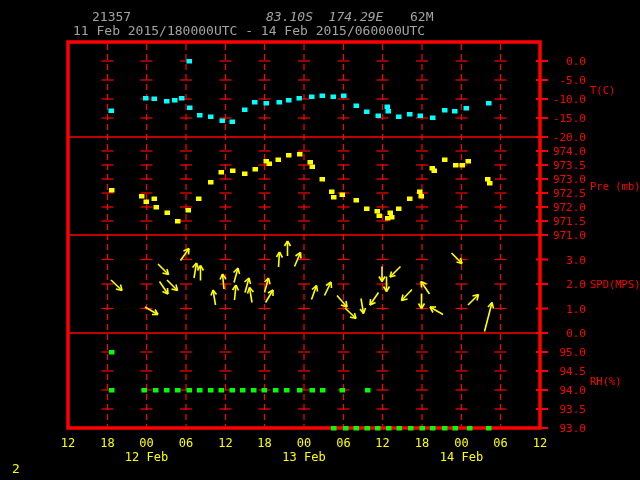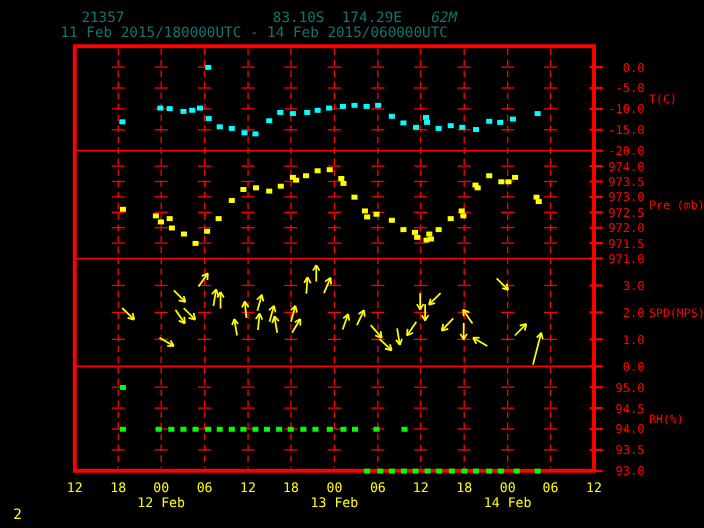--- a/index.html
+++ b/index.html
@@ -1,23 +1,23 @@
 <!DOCTYPE html>
 <html><head>
 <meta charset="utf-8">
 <style>
   html,body{margin:0;padding:0;background:#000;}
   .screen{
     position:relative;width:640px;height:480px;background:#000;overflow:hidden;
     font-family:"DejaVu Sans Mono","Liberation Mono",monospace;
   }
-  .hdr span,.hdr div{position:absolute;white-space:pre;color:#0f766e;font-size:13px;line-height:13px;}
+  .hdr span,.hdr div{position:absolute;white-space:pre;color:#a3a3a3;font-size:13px;line-height:13px;margin-left:18px;}
   .station{left:74px;top:10px;}
-  .loc{left:248px;top:10px;}
-  .elev{left:392px;top:10px;font-style:italic;}
+  .loc{left:248px;top:10px;font-style:italic;}
+  .elev{left:392px;top:10px;}
   .range{left:55px;top:24px;}
   .pagenum{position:absolute;left:12px;top:461px;color:#ffff00;font-size:13px;}
   svg{position:absolute;left:0;top:0;}
   text{font-family:"DejaVu Sans Mono","Liberation Mono",monospace;}
 </style>
 </head>
 <body>
 
 <div class="screen">
   <div class="hdr">

